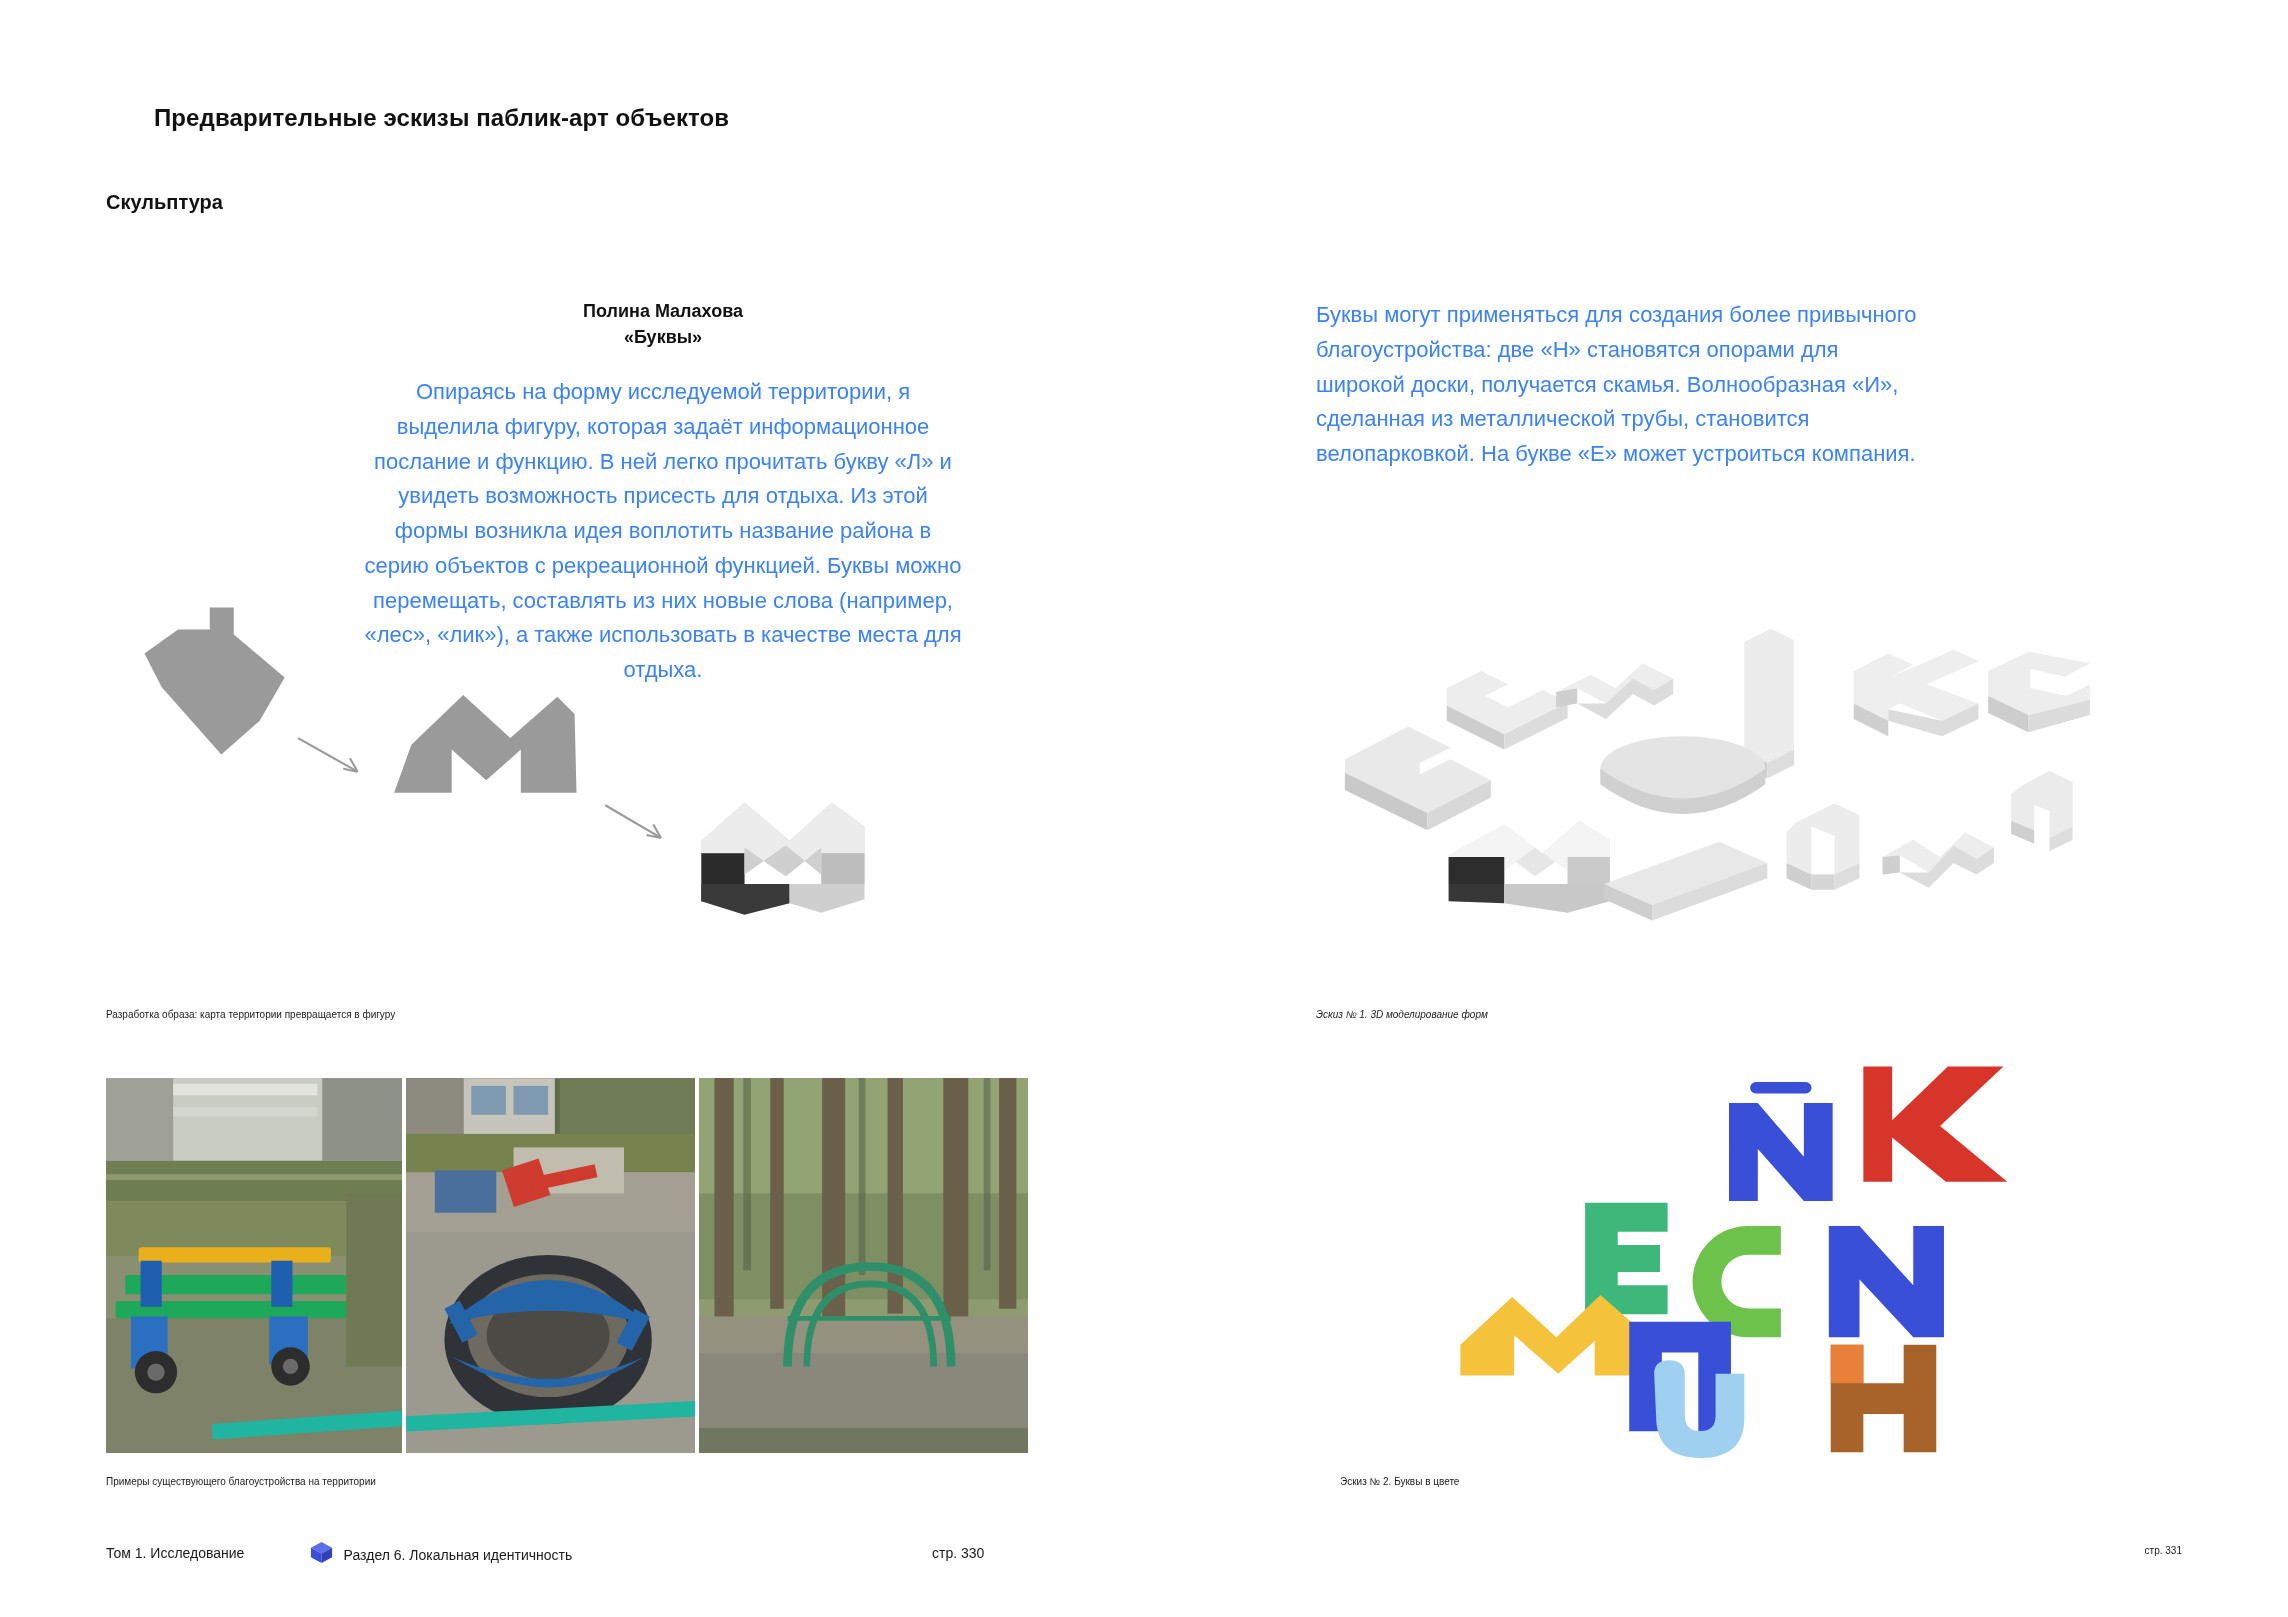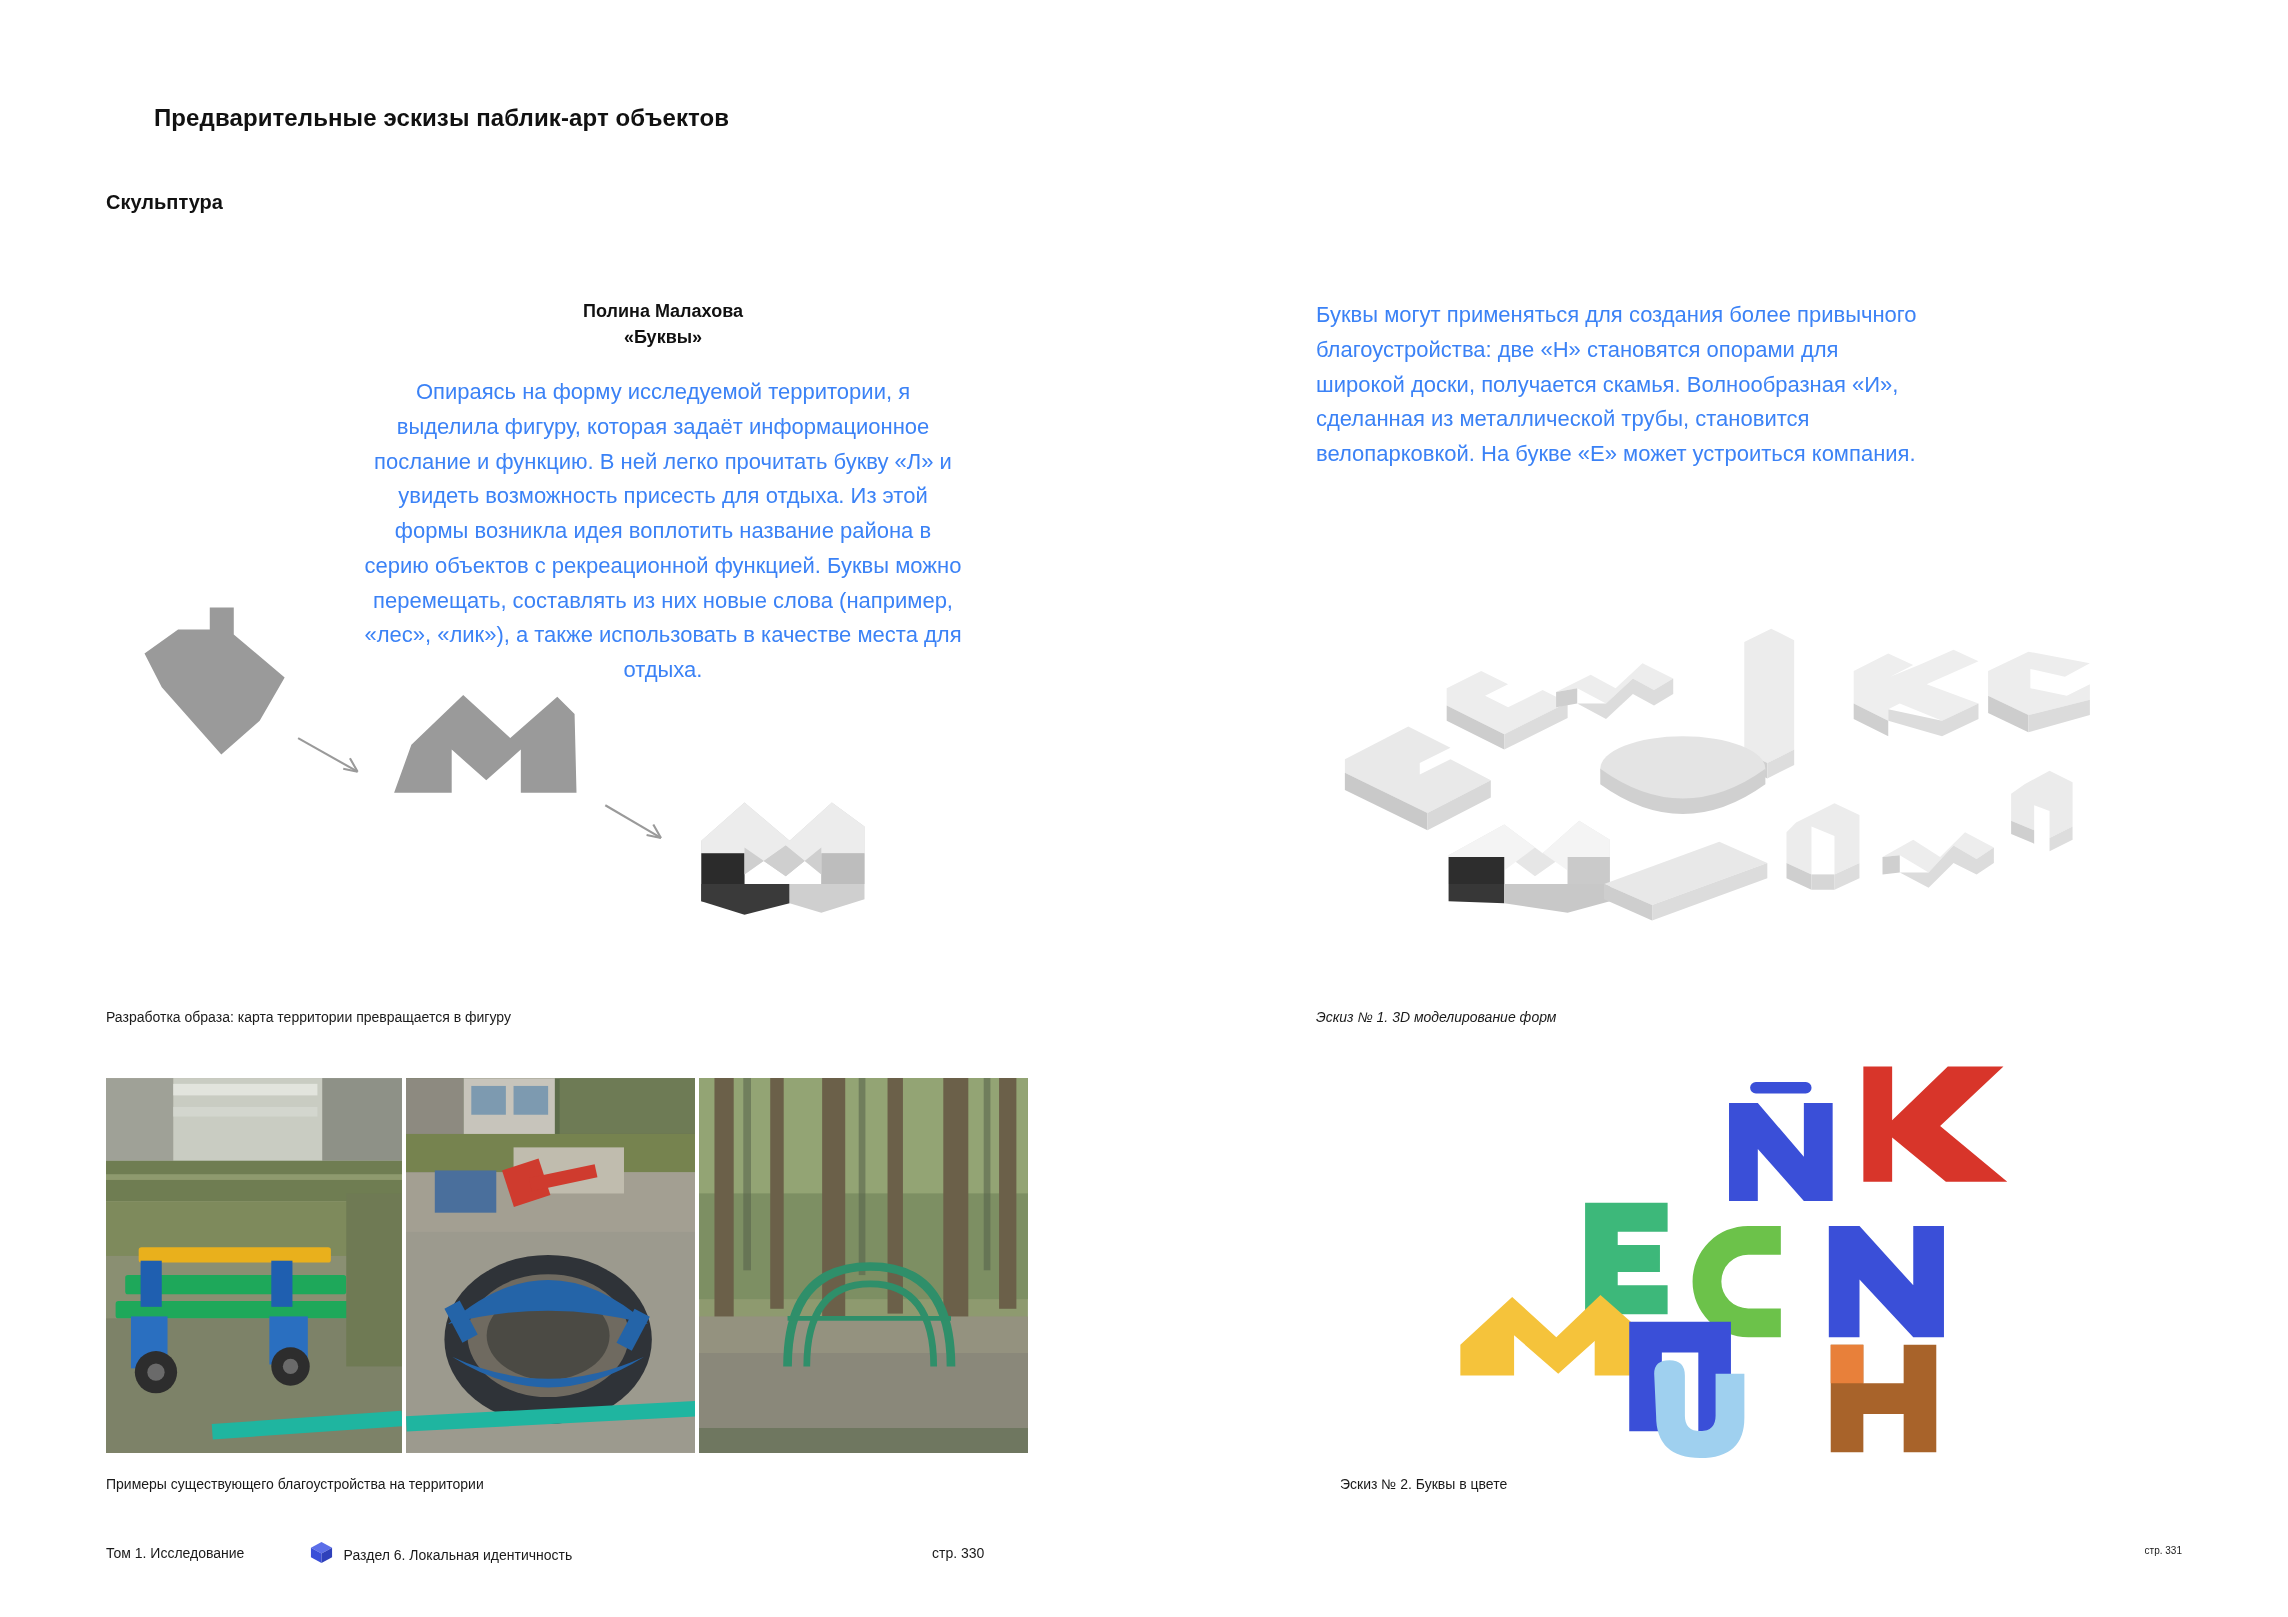--- a/index.html
+++ b/index.html
@@ -66,21 +66,21 @@
   .body-text {
     font-size: 22px;
     line-height: 1.58;
     color: #3b82f6;
   }
   .body-text + .body-text { margin-top: 25px; }
 
   
   .caption {
     position: absolute;
-    font-size: 14px;
+    font-size: 10px;
     color: #1a1a1a;
   }
   #cap-left-1 { left: 106px; top: 1009px; }
   #cap-left-2 { left: 106px; top: 1476px; }
   #cap-right-1 { left: 1316px; top: 1009px; font-style: italic; }
   #cap-right-2 { left: 1340px; top: 1476px; }
 
   
   .footer {
     position: absolute;

